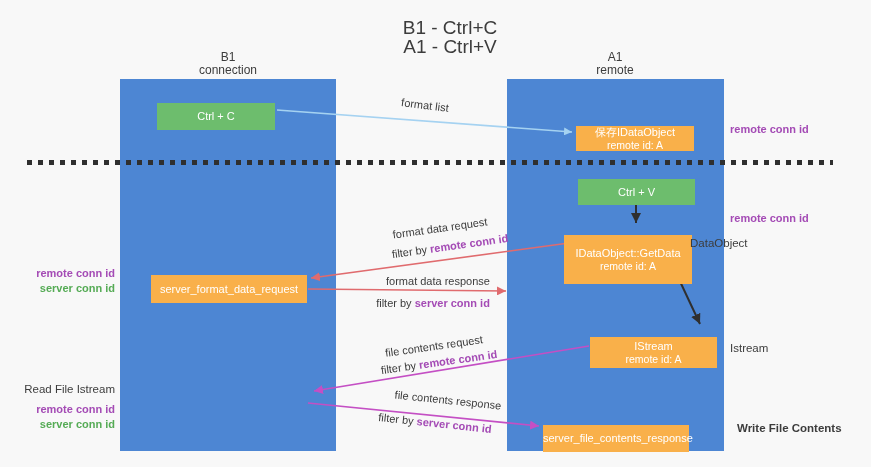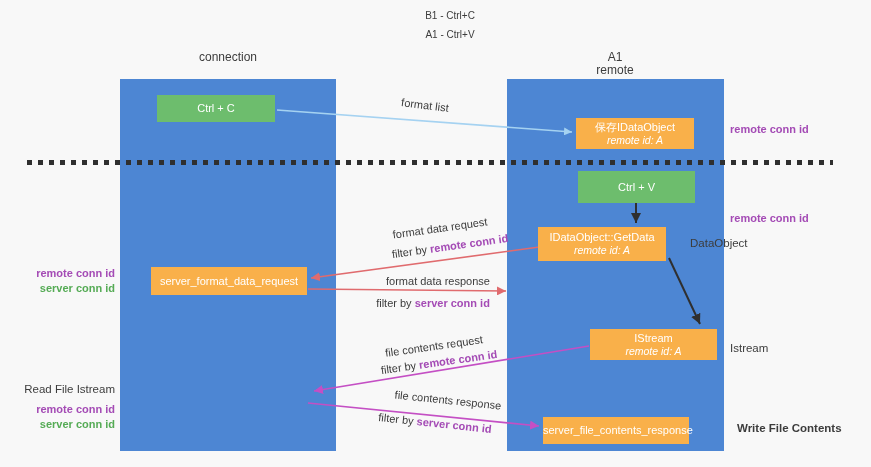--- a/index.html
+++ b/index.html
@@ -5,32 +5,32 @@
   :root{
     --column-blue:#4d86d3; --box-orange:#f9b04a; --box-green:#6dbd6d;
     --arrow-salmon:#e06b6e; --arrow-magenta:#c44fc4; --arrow-lightblue:#a5d2f1;
     --arrow-black:#2f2f2f; --text-purple:#a44bb5; --text-green:#55ab55;
     --text-dark:#3c3c3c; --bg:#f8f8f8;
   }
   html,body{margin:0;padding:0;}
   body{font-family:"Liberation Sans",sans-serif;background:var(--bg);}
   #canvas{position:relative;width:871px;height:467px;background:var(--bg);overflow:hidden;}
   .abs{position:absolute;}
-  .title{left:250px;top:6px;width:400px;text-align:center;font-size:10px;
+  .title{left:250px;top:18px;width:400px;text-align:center;font-size:19px;
          line-height:19px;color:var(--text-dark);}
   .col-header{width:140px;text-align:center;font-size:12px;line-height:13px;color:var(--text-dark);}
   .column{background:var(--column-blue);top:79px;height:372px;z-index:1;}
   .dashline{left:27px;top:160px;width:806px;height:5px;z-index:2;
             background:repeating-linear-gradient(90deg,var(--arrow-black) 0 5px,transparent 5px 11px);}
   svg.overlay{left:0;top:0;z-index:3;pointer-events:none;}
   .box{z-index:4;color:#fff;text-align:center;display:flex;flex-direction:column;
-       justify-content:center;font-size:11px;line-height:13px;}
+       justify-content:center;font-size:11px;line-height:13px;margin-top:8px;}
   .box.orange{background:var(--box-orange);}
   .box.green{background:var(--box-green);}
-  .box .l2{font-size:10.5px;font-style:italic;}
+  .box .l2{font-size:10.5px;}
   .side-label{z-index:4;font-size:11px;line-height:14px;white-space:nowrap;}
   .left-group{text-align:right;width:110px;left:5px;}
   .purple{color:var(--text-purple);font-weight:bold;}
   .greentxt{color:var(--text-green);font-weight:bold;}
   .darktxt{color:var(--text-dark);font-weight:normal;font-size:11.5px;}
   .flow-label{z-index:4;font-size:11px;color:var(--text-dark);text-align:center;white-space:nowrap;}
   .rot-ccw{transform:rotate(-8deg);}
   .rot-cw{transform:rotate(7deg);}
   .rot-cw2{transform:rotate(6deg);}
   .flow-label .purple{font-size:11px;}
@@ -48,20 +48,21 @@
 <body>
 
 <div id="canvas">
 
   <div class="abs title">
     <div>B1 - Ctrl+C</div>
     <div>A1 - Ctrl+V</div>
   </div>
 
   <div class="abs col-header" style="left:158px;top:51px;">
+    <div>B1</div>
     <div>connection</div>
   </div>
   <div class="abs col-header" style="left:545px;top:51px;">
     <div>A1</div>
     <div>remote</div>
   </div>
 
   <div class="abs column" style="left:120px;width:216px;"></div>
   <div class="abs column" style="left:507px;width:217px;"></div>
 
@@ -88,30 +89,30 @@
     <line class="arr salmon" x1="569" y1="243" x2="311" y2="278" marker-end="url(#m-salmon)"></line>
     <line class="arr salmon" x1="308" y1="289" x2="506" y2="291" marker-end="url(#m-salmon)"></line>
     <line class="arr magenta" x1="589" y1="346" x2="314" y2="391" marker-end="url(#m-magenta)"></line>
     <line class="arr magenta" x1="308" y1="403" x2="539" y2="426" marker-end="url(#m-magenta)"></line>
   </svg>
 
   <div class="abs box green" style="left:157px;top:95px;width:118px;height:27px;">
     <div>Ctrl + C</div>
   </div>
 
-  <div class="abs box orange" style="left:576px;top:118px;width:118px;height:31px;">
+  <div class="abs box orange" style="left:576px;top:118px;width:118px;height:25px;">
     <div>保存IDataObject</div>
     <div class="l2">remote id: A</div>
   </div>
 
-  <div class="abs box green" style="left:578px;top:171px;width:117px;height:32px;">
+  <div class="abs box green" style="left:578px;top:171px;width:117px;height:26px;">
     <div>Ctrl + V</div>
   </div>
 
-  <div class="abs box orange" style="left:538px;top:227px;width:128px;height:34px;">
+  <div class="abs box orange" style="left:564px;top:227px;width:128px;height:49px;">
     <div>IDataObject::GetData</div>
     <div class="l2">remote id: A</div>
   </div>
 
   <div class="abs box orange" style="left:151px;top:267px;width:156px;height:28px;">
     <div>server_format_data_request</div>
   </div>
 
 
   <div class="abs box orange" style="left:590px;top:329px;width:127px;height:31px;">

